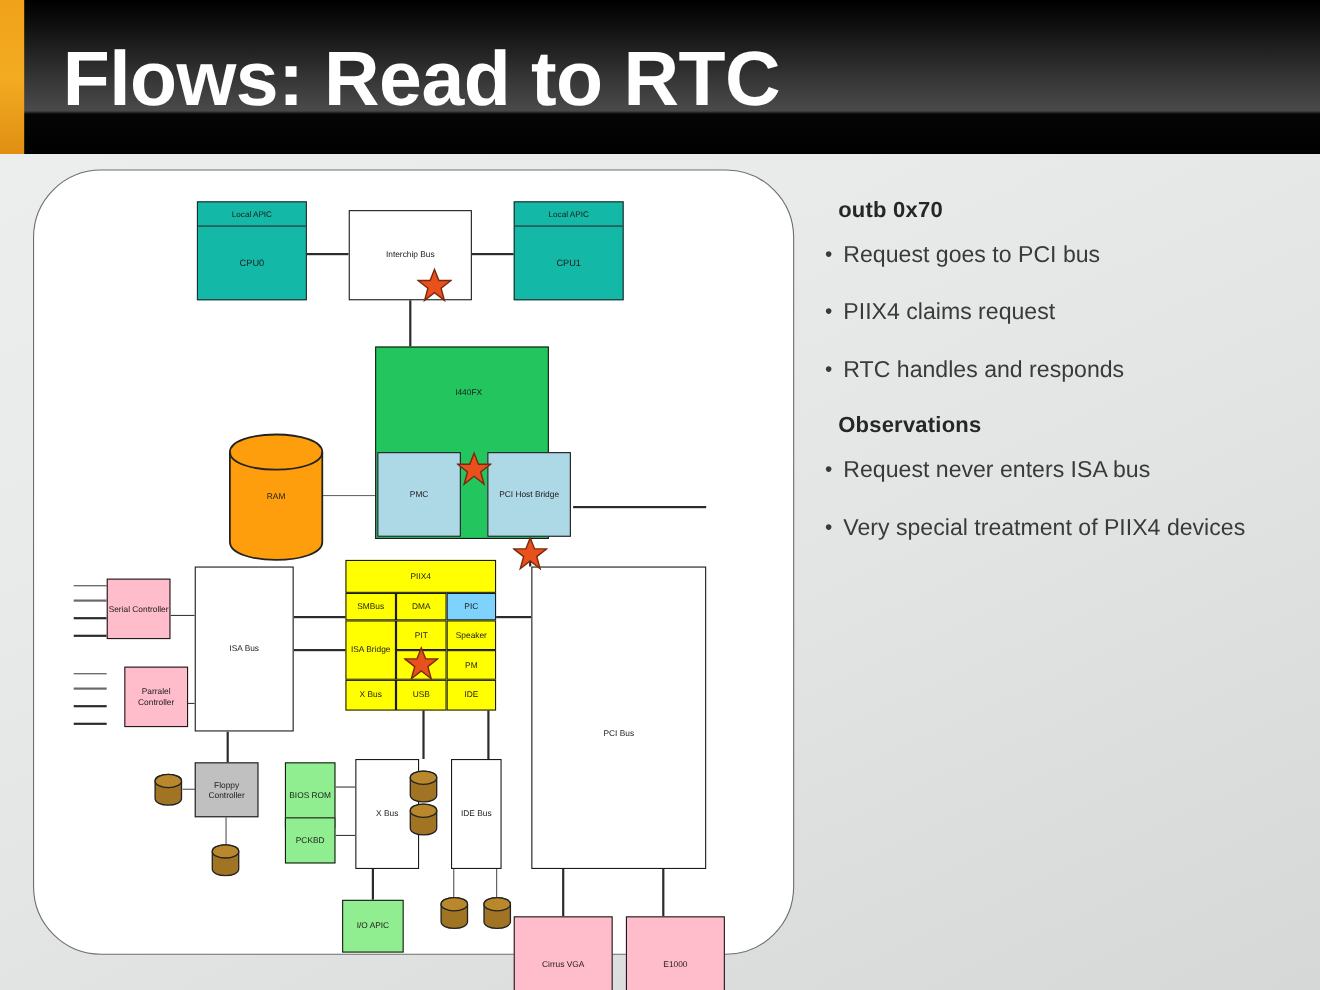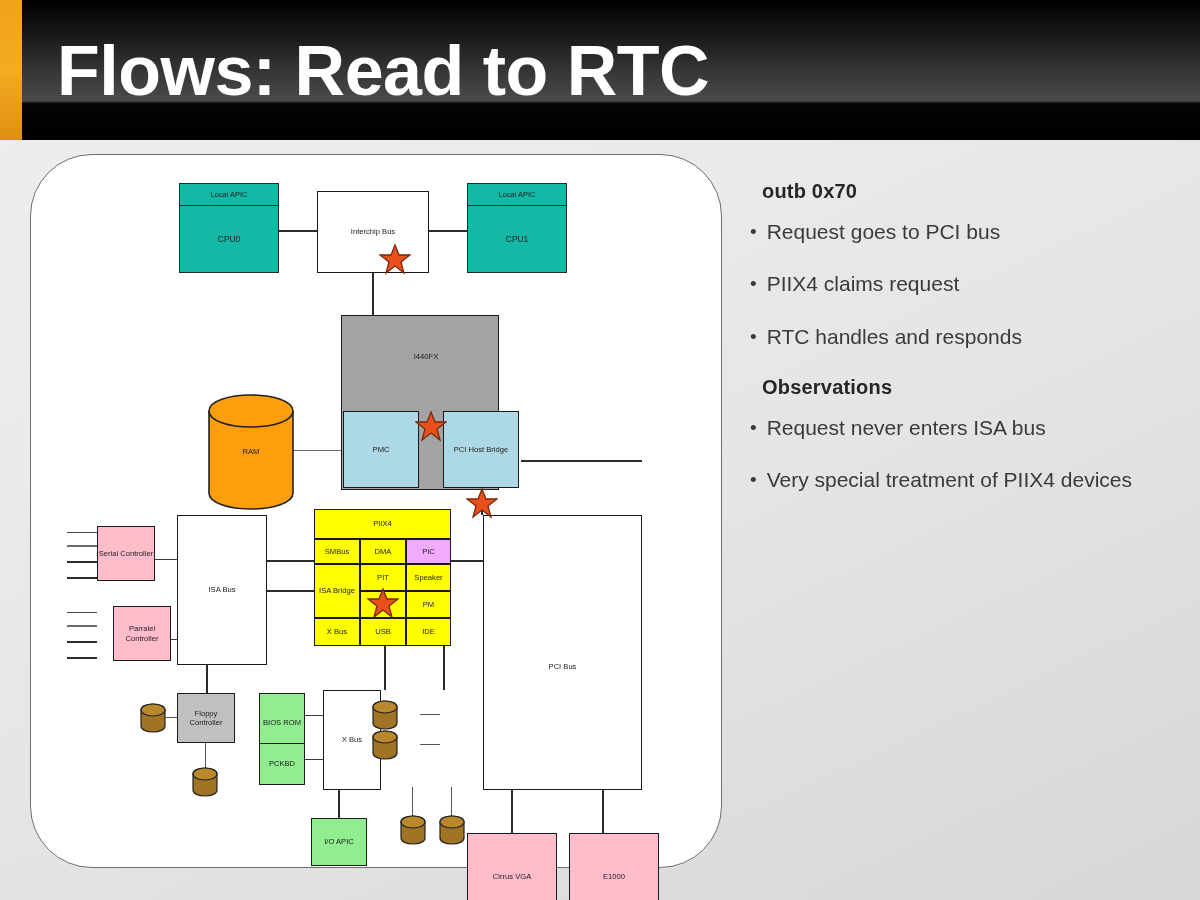--- a/index.html
+++ b/index.html
@@ -151,21 +151,21 @@
 
       <div class="cpu-wrap" style="left:436px;top:28px;width:100px;height:90px;">
         <div class="cpu-apic">Local APIC</div>
         <div class="cpu-body">CPU1</div>
       </div>
 
       <div class="node" style="left:286px;top:36px;width:112px;height:82px;background:#ffffff;">
         <span>Interchip Bus</span>
       </div>
 
-      <div class="node" style="left:310px;top:160px;width:158px;height:175px;background:#a3a3a3;align-items:flex-start;padding-top:36px;padding-left:12px;">
+      <div class="node" style="left:310px;top:160px;width:158px;height:175px;background:#22c55e;align-items:flex-start;padding-top:36px;padding-left:12px;">
         <span>I440FX</span>
       </div>
 
       <div class="node" style="left:312px;top:256px;width:76px;height:77px;background:#add8e6;">
         <span>PMC</span>
       </div>
 
       <div class="node" style="left:412px;top:256px;width:76px;height:77px;background:#add8e6;">
         <span>PCI Host Bridge</span>
       </div>
@@ -179,21 +179,21 @@
       <div class="node" style="left:283px;top:354px;width:137px;height:30px;background:#ffff00;">
         <span>PIIX4</span>
       </div>
 
       <div class="node" style="left:283px;top:384px;width:46px;height:25px;background:#ffff00;">
         <span>SMBus</span>
         </div>
       <div class="node" style="left:329px;top:384px;width:46px;height:25px;background:#ffff00;">
         <span>DMA</span>
         </div>
-      <div class="node" style="left:375px;top:384px;width:45px;height:25px;background:#f0abfc;">
+      <div class="node" style="left:375px;top:384px;width:45px;height:25px;background:#7dd3fc;">
         <span>PIC</span>
         </div>
 
       <div class="node" style="left:283px;top:409px;width:46px;height:54px;background:#ffff00;">
         <span>ISA Bridge</span>
         </div>
       <div class="node" style="left:329px;top:409px;width:46px;height:27px;background:#ffff00;">
         <span>PIT</span>
         </div>
       <div class="node" style="left:375px;top:409px;width:45px;height:27px;background:#ffff00;">
@@ -241,20 +241,23 @@
       <div class="node" style="left:228px;top:588px;width:46px;height:42px;background:#90ee90;">
         <span>PCKBD</span>
       </div>
       <div class="node" style="left:292px;top:535px;width:58px;height:100px;background:#ffffff;">
         <span>X Bus</span>
       </div>
       <div class="node" style="left:280px;top:663px;width:56px;height:48px;background:#90ee90;">
         <span>I/O APIC</span>
       </div>
 
+      <div class="node" style="left:379px;top:535px;width:46px;height:100px;background:#ffffff;">
+        <span>IDE Bus</span>
+      </div>
 
       <div class="node" style="left:436px;top:678px;width:90px;height:88px;background:#ffbccb;">
         <span>Cirrus VGA</span>
       </div>
       <div class="node" style="left:538px;top:678px;width:90px;height:88px;background:#ffbccb;">
         <span>E1000</span>
       </div>
 
       <svg class="drum" style="left:108px;top:548px;width:28px;height:30px;" viewBox="0 0 28 30">
         <path d="M2 7 C2 3.4 7.4 1 14 1 C20.6 1 26 3.4 26 7 L26 23 C26 26.6 20.6 29 14 29 C7.4 29 2 26.6 2 23 Z" fill="#a07422" stroke="#222" stroke-width="1.2"></path>

